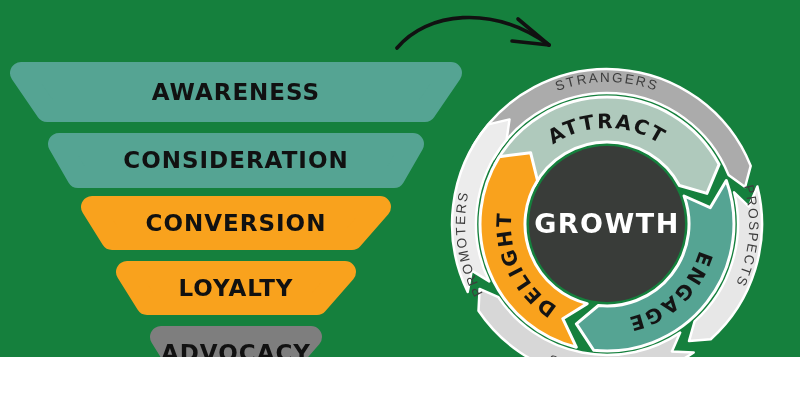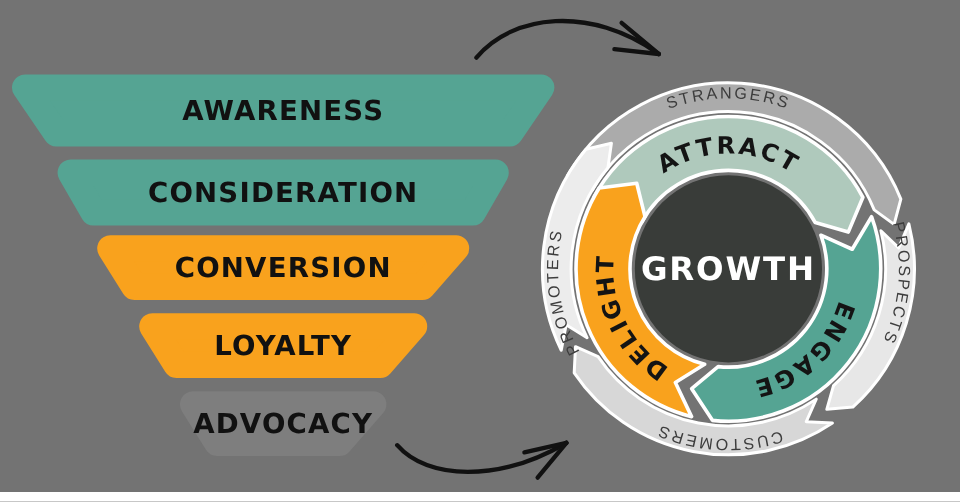--- a/index.html
+++ b/index.html
@@ -1,16 +1,16 @@
 <!DOCTYPE html>
 <html><head>
 <meta charset="utf-8">
 <style>
   html,body{margin:0;padding:0;background:#ffffff;}
-  .stage{width:800px;height:410px;position:relative;overflow:hidden;background:#737373;}
+  .stage{width:800px;height:357px;position:relative;overflow:hidden;background:#15803d;}
   svg{display:block;}
   .funnel-label{font-family:"DejaVu Sans","Liberation Sans",sans-serif;font-weight:bold;font-size:23px;letter-spacing:1px;fill:#111111;}
   .ring-label{font-family:"Liberation Sans",sans-serif;font-size:13.5px;letter-spacing:2px;fill:#3d3d3d;}
   .segment-label{font-family:"DejaVu Sans","Liberation Sans",sans-serif;font-weight:bold;font-size:20px;letter-spacing:2px;fill:#141414;}
   .growth-label{font-family:"DejaVu Sans","Liberation Sans",sans-serif;font-weight:bold;font-size:27px;letter-spacing:1.5px;fill:#ffffff;}
   .seg{fill:currentColor;stroke:#ffffff;stroke-width:3;stroke-linejoin:round;}
   .ringarc{fill:currentColor;stroke:#ffffff;stroke-width:2.5;stroke-linejoin:round;}
   .bar{fill:currentColor;stroke:currentColor;stroke-width:22;stroke-linejoin:round;}
   .arrow{fill:none;stroke:#111111;stroke-width:3.6;stroke-linecap:round;}
 </style>

